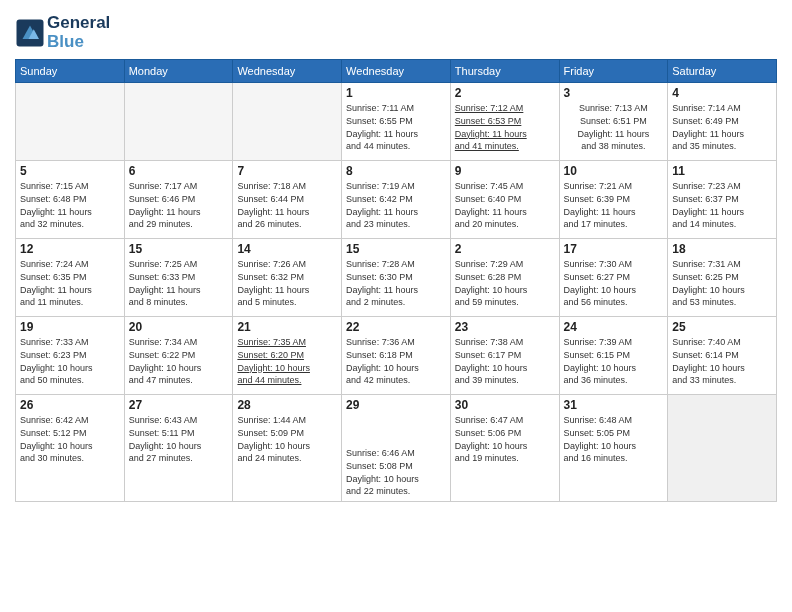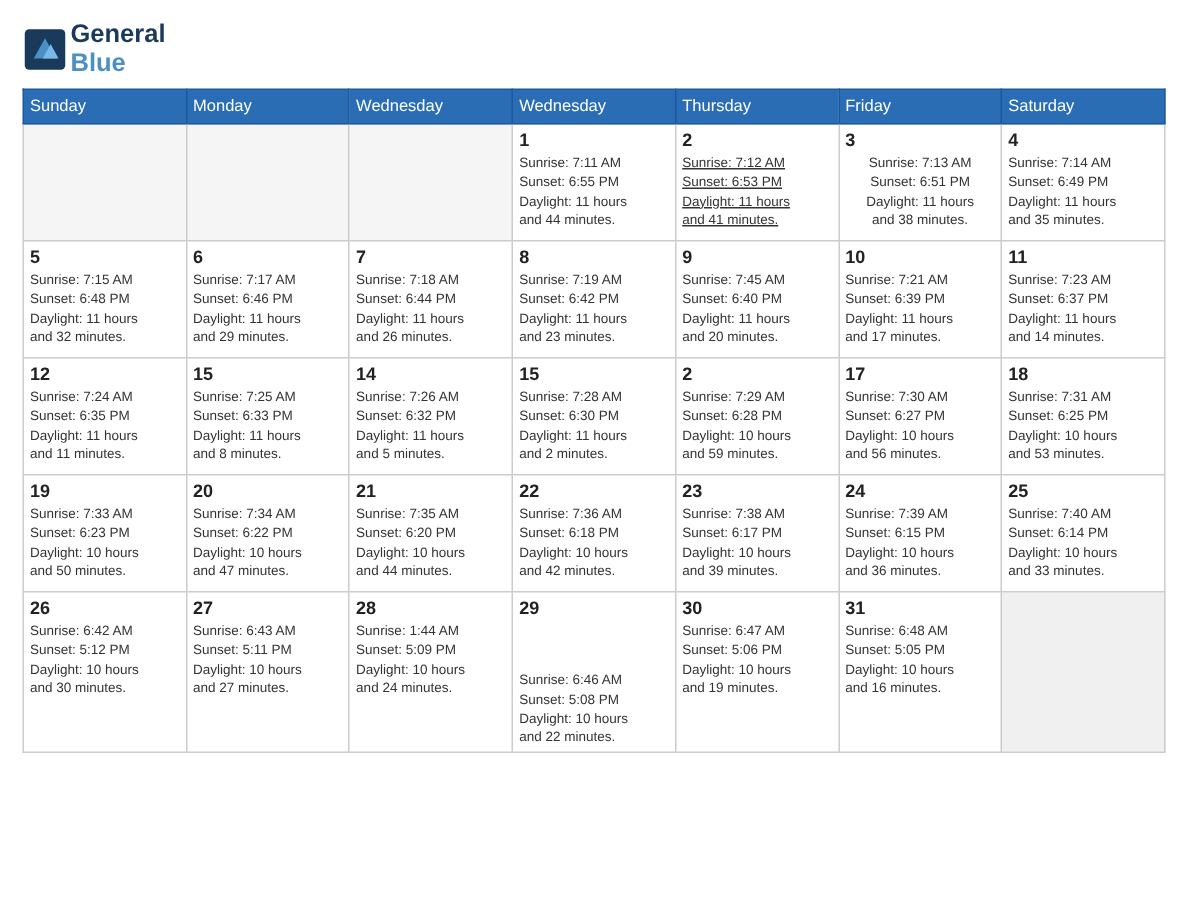--- a/index.html
+++ b/index.html
@@ -267,21 +267,21 @@
           </td>
           <td>
             <span class="day-num">20</span>
             <div class="day-info" style="white-space: pre-line;">Sunrise: 7:34 AM
 Sunset: 6:22 PM
 Daylight: 10 hours
 and 47 minutes.</div>
           </td>
           <td>
             <span class="day-num">21</span>
-            <div class="day-info" style="white-space: pre-line;">Sunrise: 7:35 AM
+            <div class="day-info" style="white-space: pre-line; text-decoration: underline;">Sunrise: 7:35 AM
 Sunset: 6:20 PM
 Daylight: 10 hours
 and 44 minutes.</div>
           </td>
           <td>
             <span class="day-num">22</span>
             <div class="day-info" style="white-space: pre-line;">Sunrise: 7:36 AM
 Sunset: 6:18 PM
 Daylight: 10 hours
 and 42 minutes.</div>

